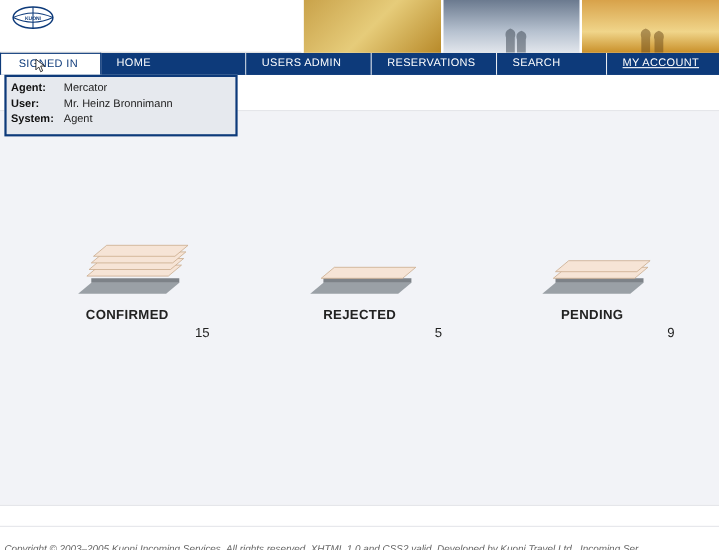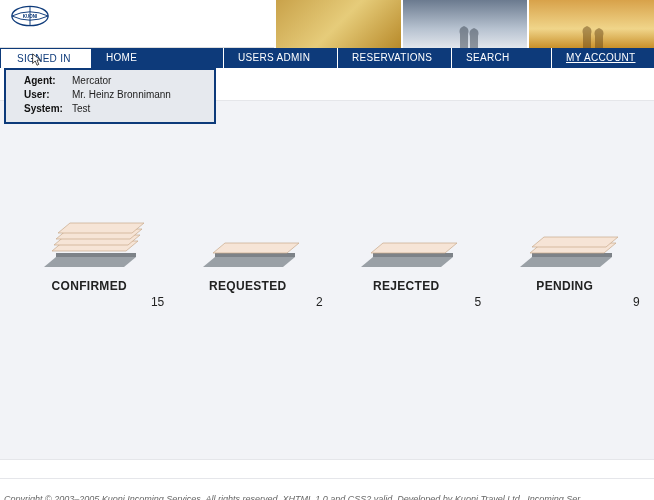--- a/index.html
+++ b/index.html
@@ -95,21 +95,21 @@
     height: 14px;
     pointer-events: none;
   }
   .info-panel {
     position: absolute;
     left: 4px;
     top: 68px;
     width: 212px;
     border: 2px solid #0d3a7a;
     background: #e6e9ee;
-    padding: 4px 6px 6px 18px;
+    padding: 4px 6px 6px 4px;
     font-size: 10px;
     color: #333;
     z-index: 10;
   }
   .info-row { display: flex; line-height: 14px; }
   .info-label { width: 48px; font-weight: bold; color: #111; }
   .info-value { color: #222; }
   .content {
     position: absolute;
     left: 0;
@@ -214,21 +214,21 @@
   <div class="info-row">
     <span class="info-label">Agent:</span>
     <span class="info-value">Mercator</span>
   </div>
   <div class="info-row">
     <span class="info-label">User:</span>
     <span class="info-value">Mr. Heinz Bronnimann</span>
   </div>
   <div class="info-row">
     <span class="info-label">System:</span>
-    <span class="info-value">Test</span>
+    <span class="info-value">Agent</span>
   </div>
 </div>
 
 <div class="content">
   <div class="status-row">
 
     <div class="status-item">
       <div class="stack-wrap">
         <svg width="110" height="62" viewBox="0 0 110 62">
           <polygon points="10,56 90,56 102,46 22,46" fill="#9aa0a6"></polygon>
@@ -236,31 +236,20 @@
           <polygon points="18,40 92,40 104,30 30,30" fill="#f6e4d6" stroke="#c9a98a" stroke-width="0.7"></polygon>
           <polygon points="20,34 94,34 106,24 32,24" fill="#f6e4d6" stroke="#c9a98a" stroke-width="0.7"></polygon>
           <polygon points="22,28 96,28 108,18 34,18" fill="#f6e4d6" stroke="#c9a98a" stroke-width="0.7"></polygon>
           <polygon points="24,22 98,22 110,12 36,12" fill="#f6e4d6" stroke="#c9a98a" stroke-width="0.7"></polygon>
         </svg>
       </div>
       <div class="status-label">CONFIRMED</div>
       <div class="status-count">15</div>
     </div>
 
-    <div class="status-item">
-      <div class="stack-wrap">
-        <svg width="110" height="62" viewBox="0 0 110 62">
-          <polygon points="10,56 90,56 102,46 22,46" fill="#9aa0a6"></polygon>
-          <polygon points="22,46 102,46 102,42 22,42" fill="#7d8288"></polygon>
-          <polygon points="20,42 94,42 106,32 32,32" fill="#f6e4d6" stroke="#c9a98a" stroke-width="0.7"></polygon>
-        </svg>
-      </div>
-      <div class="status-label">REQUESTED</div>
-      <div class="status-count">2</div>
-    </div>
 
     <div class="status-item">
       <div class="stack-wrap">
         <svg width="110" height="62" viewBox="0 0 110 62">
           <polygon points="10,56 90,56 102,46 22,46" fill="#9aa0a6"></polygon>
           <polygon points="22,46 102,46 102,42 22,42" fill="#7d8288"></polygon>
           <polygon points="20,42 94,42 106,32 32,32" fill="#f6e4d6" stroke="#c9a98a" stroke-width="0.7"></polygon>
         </svg>
       </div>
       <div class="status-label">REJECTED</div>

